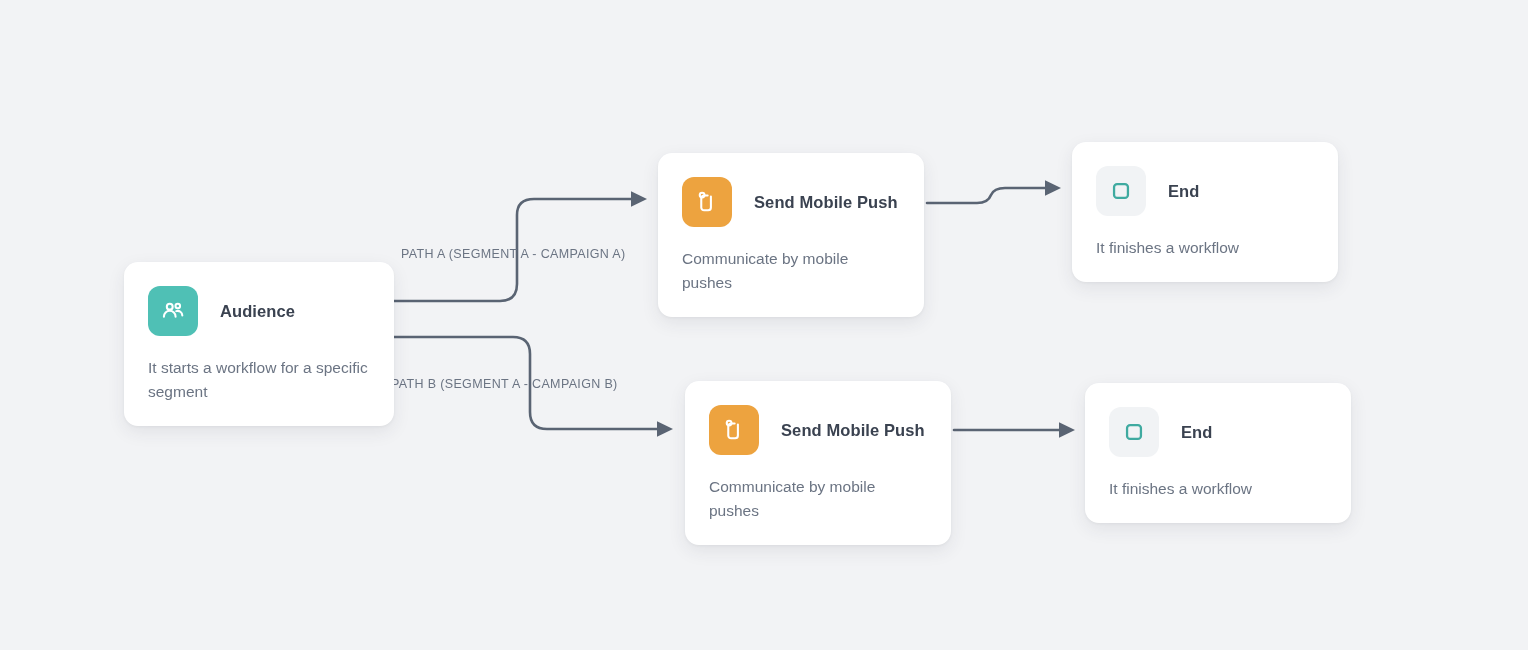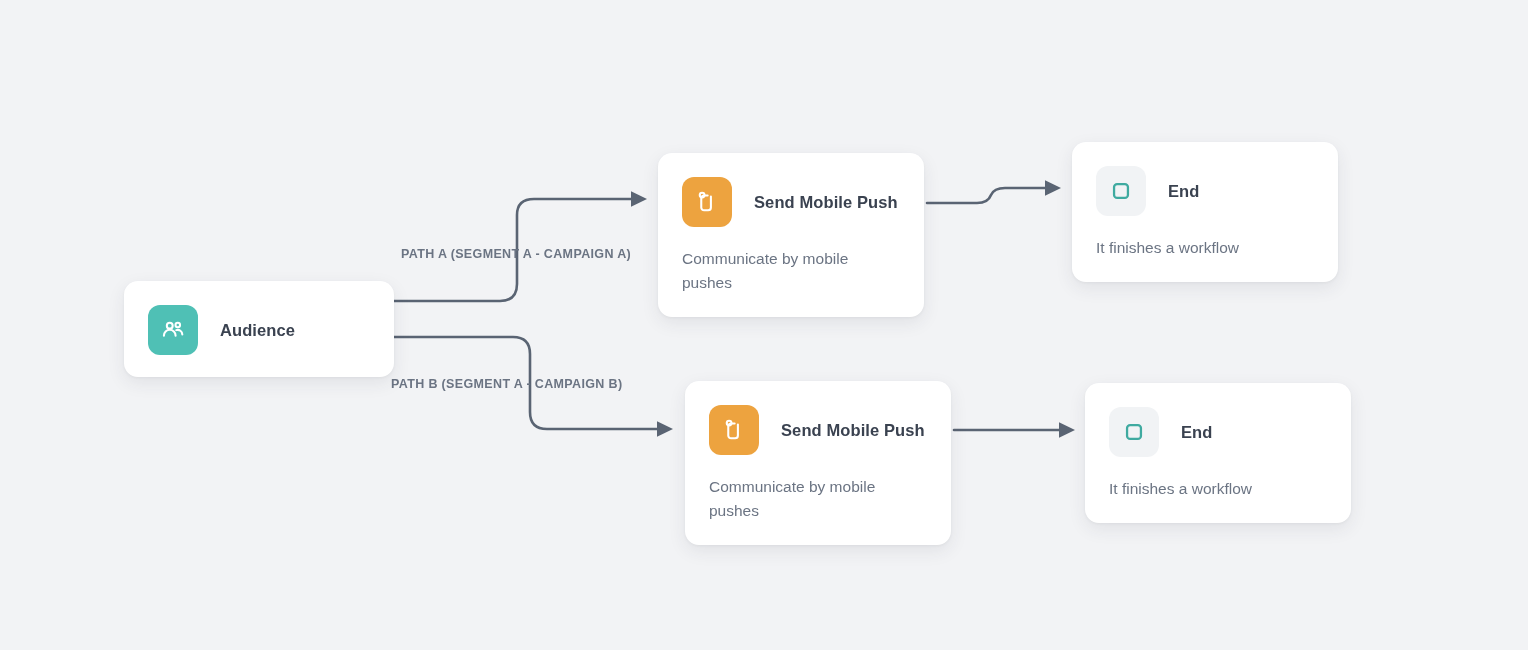--- a/index.html
+++ b/index.html
@@ -72,31 +72,31 @@
   }
 
   .node-desc {
     margin-top: 20px;
     font-size: 15.5px;
     line-height: 1.55;
     color: #6b7483;
   }
 
   
-  #node-audience  { left: 124px; top: 262px;  width: 270px; margin-top: 19px; }
+  #node-audience  { left: 124px; top: 262px;  width: 270px; }
   #node-push-a    { left: 658px; top: 153px;  width: 266px; }
   #node-end-a     { left: 1072px; top: 142px; width: 266px; }
   #node-push-b    { left: 685px; top: 381px;  width: 266px; }
   #node-end-b     { left: 1085px; top: 383px; width: 266px; }
 
   
   .path-label {
     position: absolute;
     font-size: 12.5px;
-    font-weight: bold;
+    font-weight: normal;
     letter-spacing: 0.35px;
     color: #6b7483;
     white-space: nowrap;
   }
   #label-path-a { left: 401px; top: 247px; }
   #label-path-b { left: 391px; top: 377px; }
 </style>
 </head>
 <body>
 
@@ -127,20 +127,21 @@
       <div class="node-icon icon-teal">
         <svg width="26" height="26" viewBox="0 0 24 24" fill="none" stroke="#ffffff" stroke-width="1.9" stroke-linecap="round" stroke-linejoin="round">
           <circle cx="9" cy="8" r="2.7"></circle>
           <path d="M3.6 17.2 a5.4 5.4 0 0 1 10.8 0"></path>
           <circle cx="16.4" cy="7.4" r="2.1"></circle>
           <path d="M15 12.1 a4.3 4.3 0 0 1 5.6 4.1"></path>
         </svg>
       </div>
       <div class="node-title">Audience</div>
     </div>
+    <div class="node-desc">It starts a workflow for a specific segment</div>
   </div>
 
   <div class="node" id="node-push-a">
     <div class="node-head">
       <div class="node-icon icon-orange">
         <svg width="26" height="26" viewBox="0 0 24 24" fill="none" stroke="#ffffff" stroke-width="1.9" stroke-linecap="round" stroke-linejoin="round">
           <path d="M15.6 6.9 V17.1 a2.6 2.6 0 0 1 -2.6 2.6 H9.3 a2.6 2.6 0 0 1 -2.6 -2.6 V8.6 A2.6 2.6 0 0 1 9.3 6 h3.3"></path>
           <circle cx="7.5" cy="5.6" r="2.2"></circle>
         </svg>
       </div>

